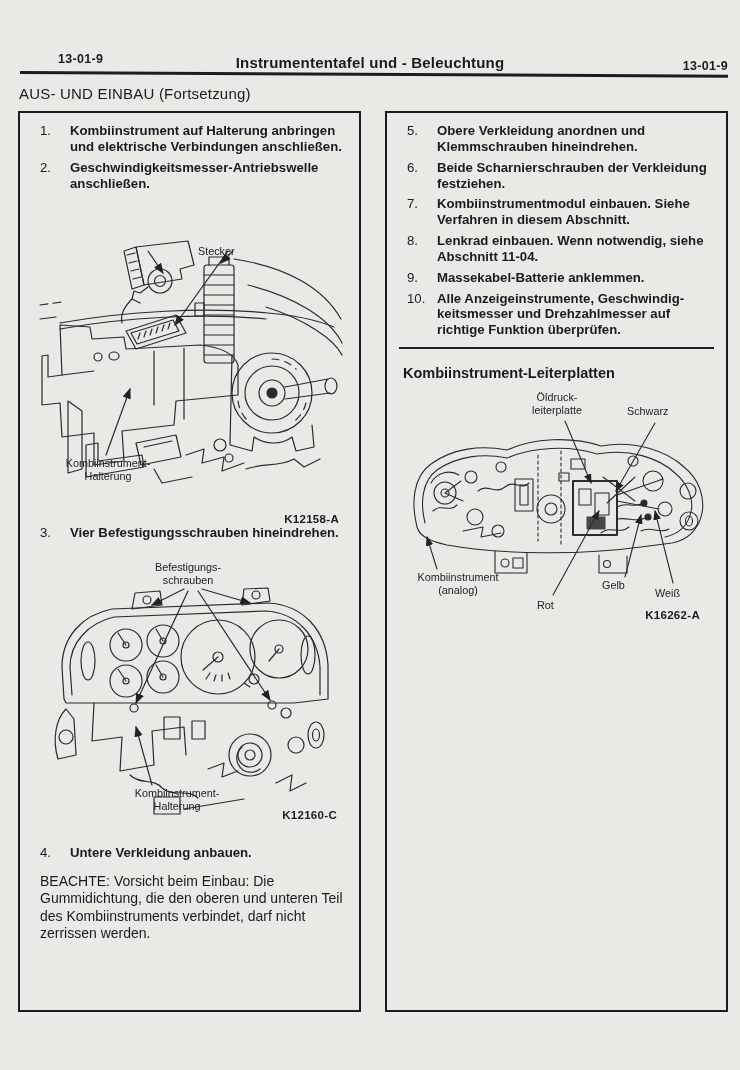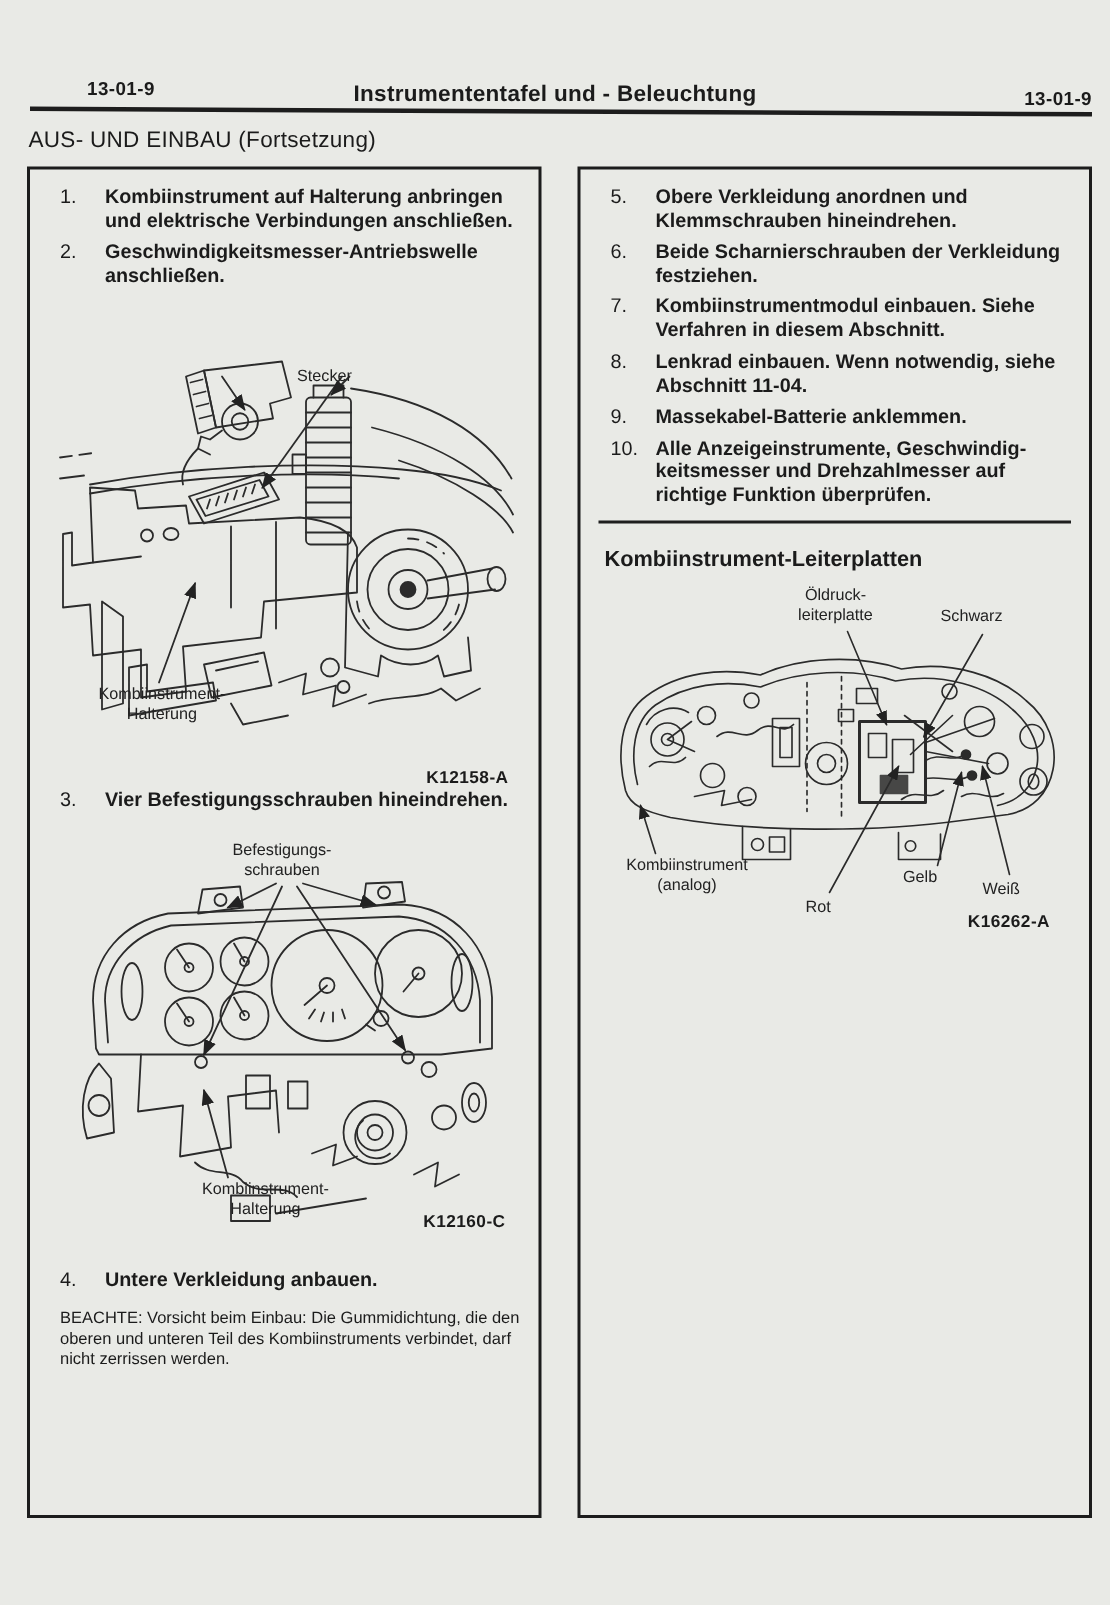--- a/index.html
+++ b/index.html
@@ -42,21 +42,21 @@
   #fig2 { height:272px; margin-top:20px; }
   #fig3 { height:244px; margin-top:10px; }
   .fig-label {
     position:absolute; font-size:10.8px; line-height:1.15;
     white-space:pre-line; text-align:center; color:#222;
   }
   .fig-id { position:absolute; font-weight:bold; font-size:11.5px; letter-spacing:.3px; }
   .divider { height:2px; background:#1f1f1f; margin:9px 12px 16px 12px; }
   .rp-heading { font-weight:bold; font-size:14.5px; margin:0 12px 5px 16px; }
   .rp-body { font-size:13.2px; line-height:1.22; margin:0 16px 0 16px; }
-  .note { font-size:11px; line-height:1.24; margin:12px 10px 0 20px; }
+  .note { font-size:14px; line-height:1.24; margin:12px 10px 0 20px; }
   .mt12 { margin-top:12px; }
 </style>
 </head>
 <body>
 
 <div>
 
   <div class="hdr-num left">13-01-9</div>
   <div class="hdr-title">Instrumententafel und - Beleuchtung</div>
   <div class="hdr-num right">13-01-9</div>

